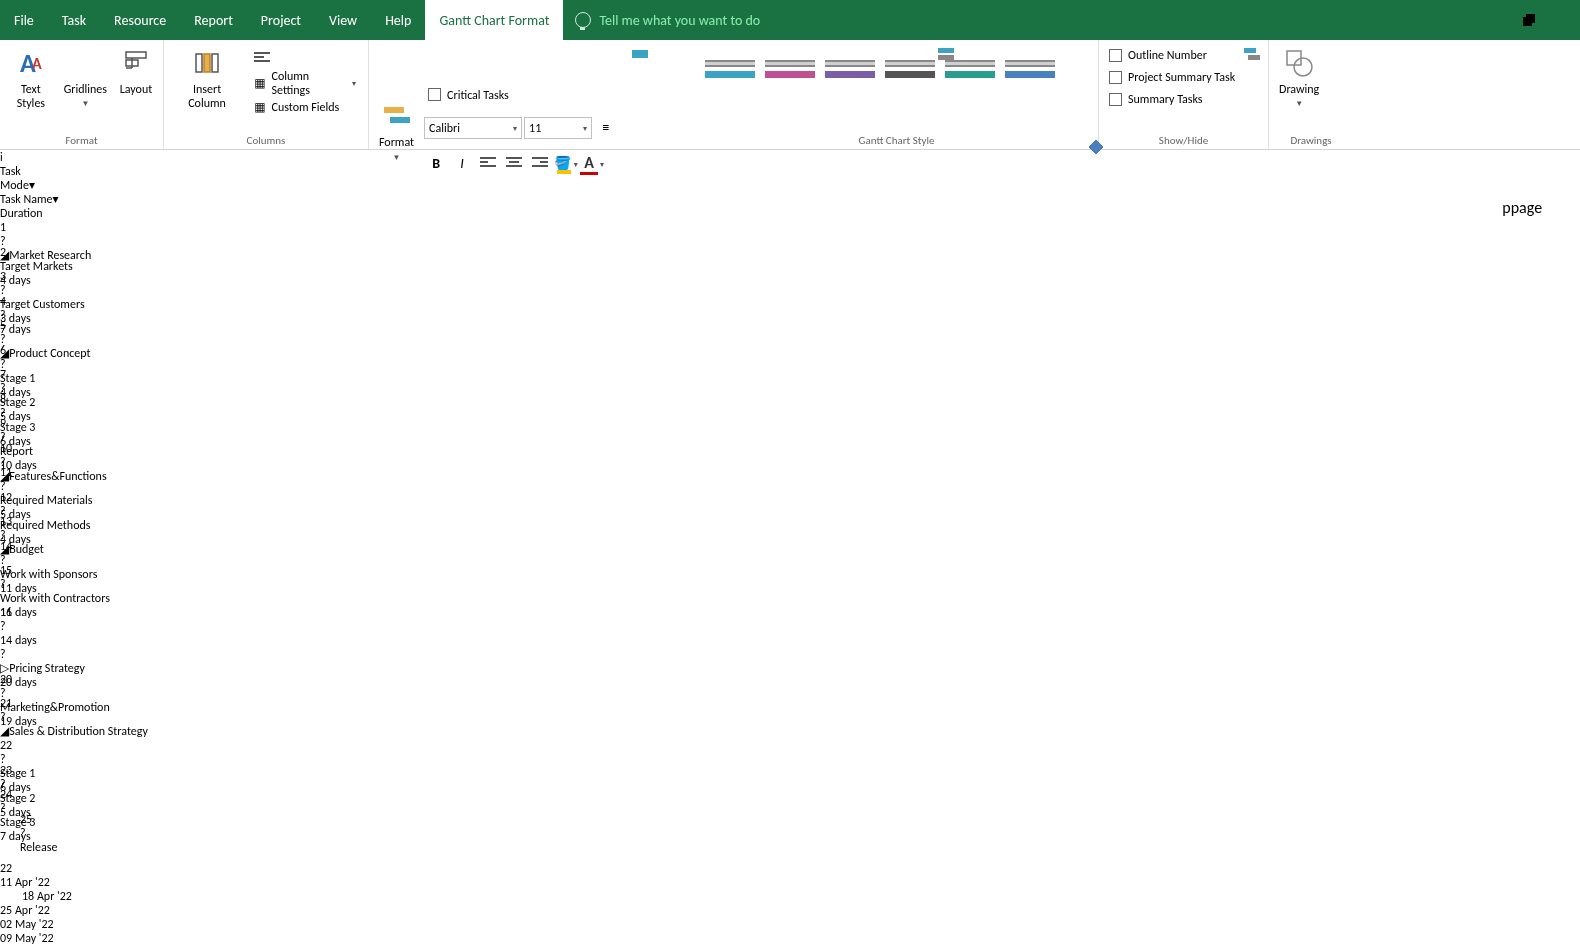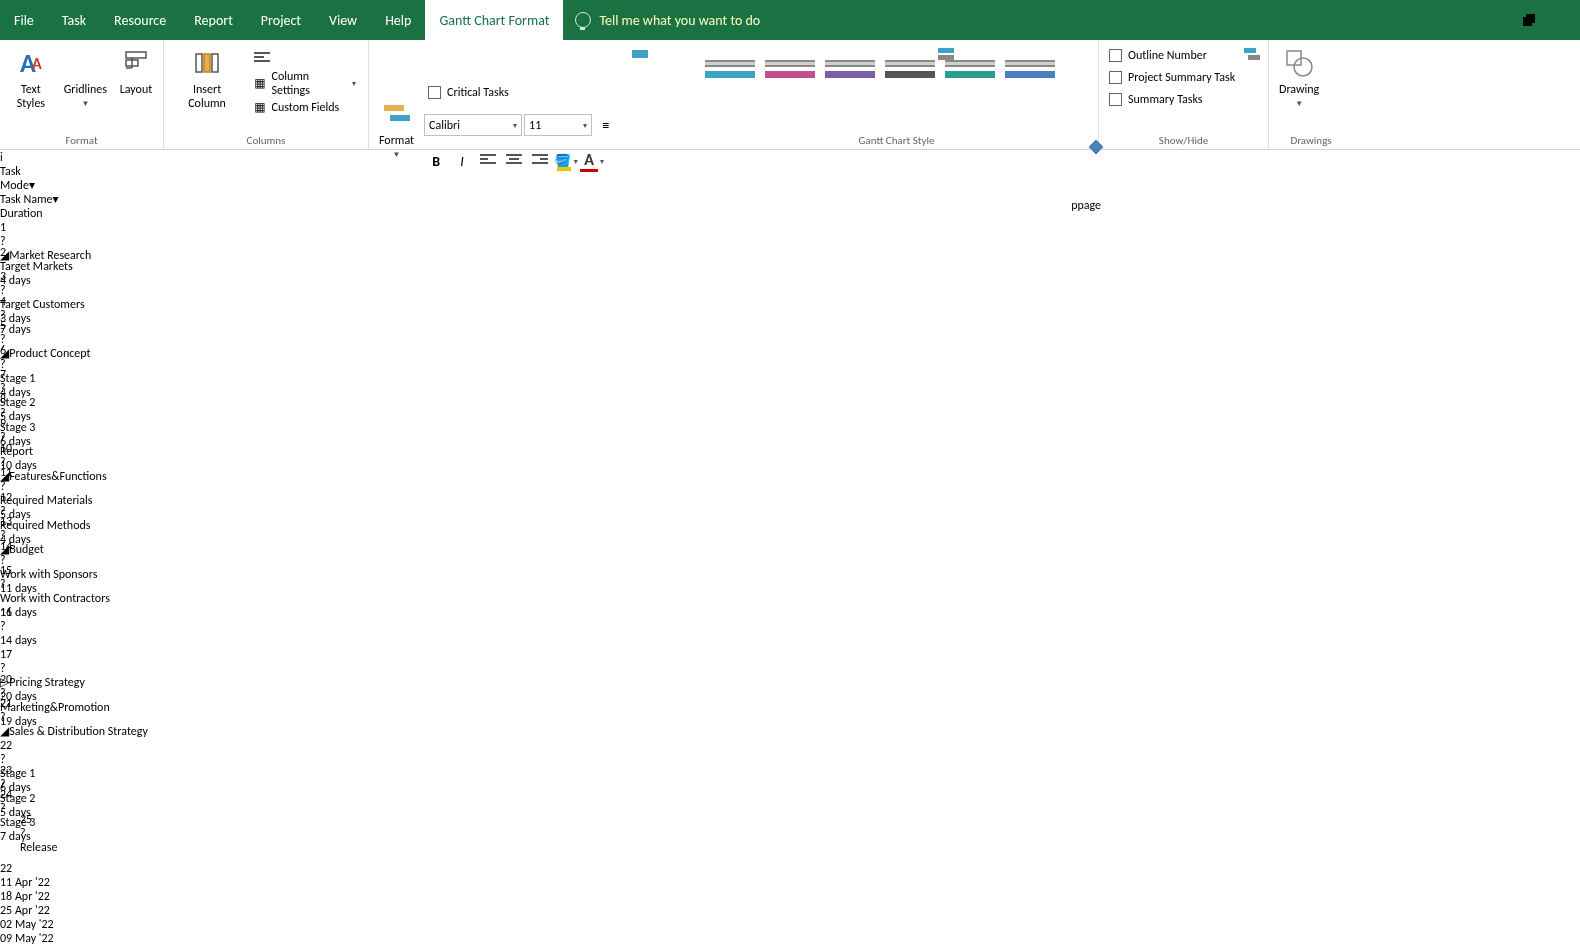--- a/index.html
+++ b/index.html
@@ -3,21 +3,21 @@
 <meta charset="utf-8">
 <style>
 * { margin: 0; padding: 0; box-sizing: border-box; font-family: "Segoe UI", Calibri, sans-serif; }
 body { background: #fff; font-size: 12px; overflow: hidden; }
 
 
 .titlebar { background: #1a7243; height: 40px; display: flex; align-items: center; color: #fff; position: relative; }
 .menu { display: flex; height: 100%; }
 .menu-item { padding: 0 14px; display: flex; align-items: center; cursor: pointer; font-size: 14px; }
 .menu-item.active { background: #fff; color: #1a7243; }
-.tell-me { display: flex; align-items: center; gap: 8px; margin-left: 12px; font-size: 14px; color: #fef9c3; }
+.tell-me { display: flex; align-items: center; gap: 8px; margin-left: 12px; font-size: 14px; color: #86efac; }
 .bulb { width: 16px; height: 16px; border: 1.5px solid #d0e8d9; border-radius: 50%; position: relative; }
 .bulb::after { content: ''; position: absolute; bottom: -3px; left: 4px; width: 5px; height: 3px; background: #d0e8d9; }
 .win-controls { position: absolute; right: 8px; display: flex; gap: 22px; align-items: center; }
 .win-btn { width: 14px; height: 14px; display: flex; align-items: center; justify-content: center; color: #fff; font-size: 16px; cursor: pointer; }
 
 
 .ribbon { height: 110px; background: #fff; border-bottom: 1px solid #d4d4d4; display: flex; position: relative; }
 .ribbon-group { border-right: 1px solid #e0e0e0; padding: 4px 6px 2px; display: flex; flex-direction: column; position: relative; }
 .ribbon-group-content { flex: 1; display: flex; align-items: flex-start; gap: 4px; }
 .ribbon-group-label { font-size: 11px; color: #666; text-align: center; padding: 2px 0 0; }
@@ -285,21 +285,21 @@
               </svg>
             <svg class="mini-svg">
                 <rect x="2" y="4" width="16" height="5" fill="#3ca3c4"></rect>
                 <rect x="2" y="11" width="16" height="5" fill="#888"></rect>
               </svg>
             <svg class="mini-svg">
                 <rect x="2" y="4" width="12" height="5" fill="#3ca3c4"></rect>
                 <rect x="6" y="11" width="12" height="5" fill="#888"></rect>
               </svg>
           </div>
-          <div class="label" style="font-size:12px;text-align:center">ppage</div>
+          <div class="label" style="font-size:16px;text-align:right">ppage</div>
         </div>
       </div>
     </div>
   </div>
 
   <div class="ribbon-group" style="width:404px">
     <div class="ribbon-group-content">
       <div class="style-gallery" id="style-gallery">
           <div class="style-thumb">
             <div class="style-bar1"></div>
@@ -559,21 +559,20 @@
     <div class="row-num">16</div>
     <div class="info-col"></div>
     <div class="mode-col">
             <div class="pin-icon"><div class="pin-body"></div><span class="pin-q">?</span></div>
           </div>
     <div class="dur-col">14 days</div>
     <div class="extra-col"></div>
     <div class="extra-col2"></div>
         </div>
         <div class="grid-row" style="height: 24.5px;">
-    <div class="row-num">17</div>
     <div class="info-col"></div>
     <div class="mode-col">
             <div class="pin-icon"><div class="pin-body"></div><span class="pin-q">?</span></div>
           </div>
     <div class="name-col "><span class="task-indent0"><span class="collapse-tri">▷</span>Pricing Strategy</span></div>
     <div class="dur-col">20 days</div>
     <div class="extra-col"></div>
     <div class="extra-col2"></div>
         </div>
         <div class="grid-row" style="height: 24.5px;">
@@ -652,21 +651,21 @@
     <div class="extra-col2"></div>
         </div>
       </div>
   </div>
 
   <div class="gantt-area">
     <div class="gantt-timeline-hdr">
       <div class="timeline-top" id="timeline-weeks">
           <div style="width: 110px;">22</div>
           <div style="width: 154px;">11 Apr '22</div>
-          <div style="width: 154px;">18 Apr '22</div>
+          <div style="width: 154px; padding-left: 22px;">18 Apr '22</div>
           <div style="width: 154px;">25 Apr '22</div>
           <div style="width: 154px;">02 May '22</div>
           <div style="width: 80px;">09 May '22</div>
         </div>
 
     </div>
 
   </div>
 
 </div>

